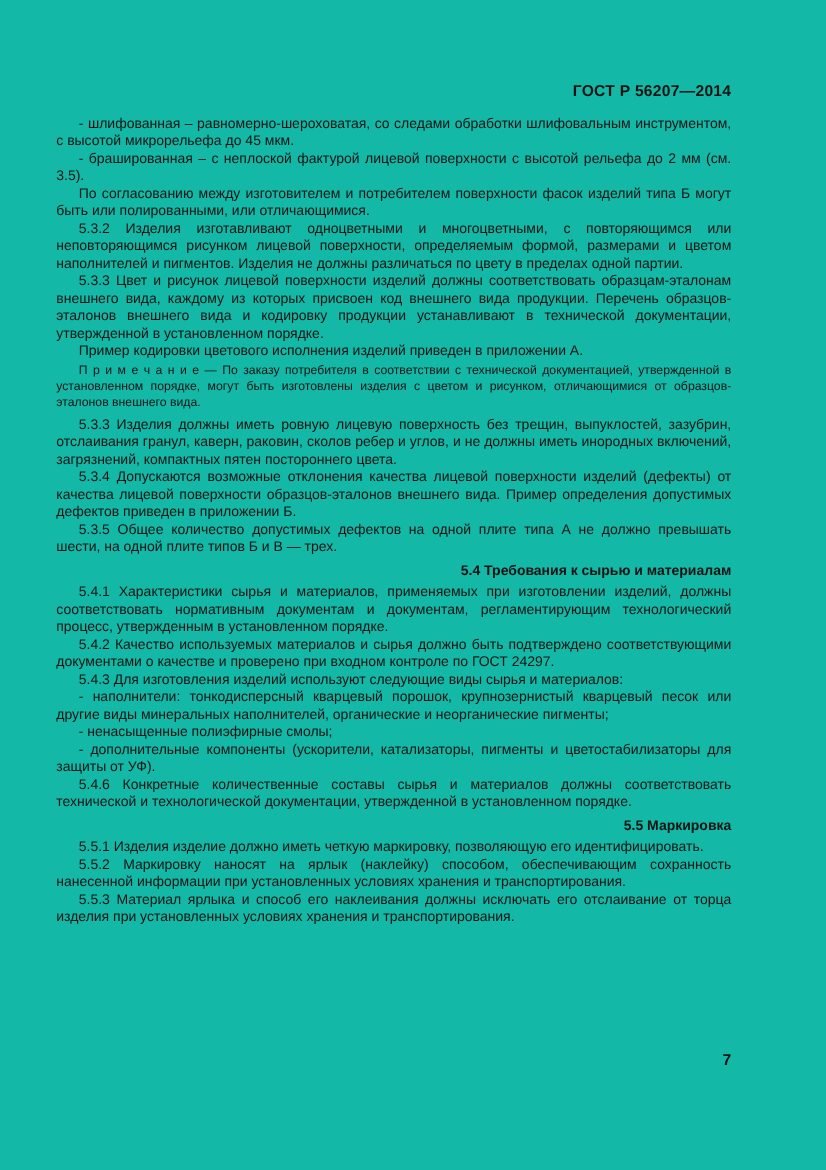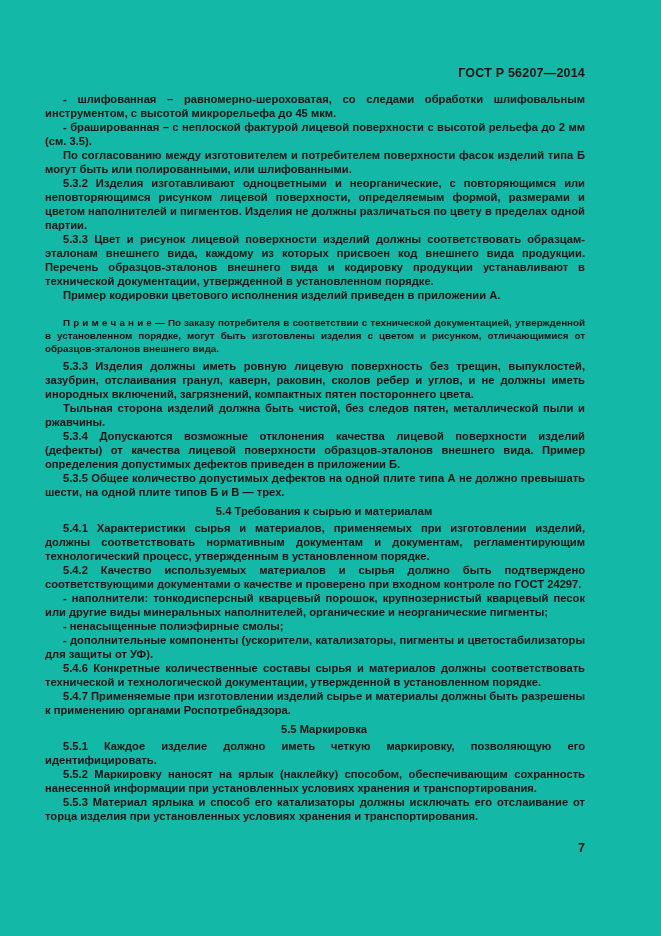--- a/index.html
+++ b/index.html
@@ -33,30 +33,29 @@
     left: 45px;
     width: 540px;
     font-size: 11.2px;
     line-height: 14px;
     text-align: justify;
   }
   .doc-body p {
     margin: 0;
     padding: 0;
     text-indent: 18px;
-    font-weight: bold;
   }
   .doc-body p.note {
     font-size: 9.8px;
     line-height: 13px;
-    margin: 14px 0 4px 0;
+    margin: 2px 0 4px 0;
   }
   .doc-body p.heading {
     font-weight: 700;
-    text-align: center;
+    text-align: right;
     margin: 5px 0 3px 0;
   }
   .page-number {
     position: absolute;
     top: 841px;
     left: 45px;
     width: 540px;
     text-align: right;
     font-weight: 700;
     font-size: 12.5px;
@@ -66,38 +65,37 @@
 </head>
 <body>
 
 <div class="page">
 
   <div class="page-header">ГОСТ Р 56207—2014</div>
 
   <div class="doc-body">
     <p>- шлифованная – равномерно-шероховатая, со следами обработки шлифовальным инструментом, с высотой микрорельефа до 45 мкм.</p>
     <p>- брашированная – с неплоской фактурой лицевой поверхности с высотой рельефа до 2 мм (см. 3.5).</p>
-    <p>По согласованию между изготовителем и потребителем поверхности фасок изделий типа Б могут быть или полированными, или шлифованными.</p>
-    <p>5.3.2 Изделия изготавливают одноцветными и неорганические, с повторяющимся или неповторяющимся рисунком лицевой поверхности, определяемым формой, размерами и цветом наполнителей и пигментов. Изделия не должны различаться по цвету в пределах одной партии.</p>
+    <p>По согласованию между изготовителем и потребителем поверхности фасок изделий типа Б могут быть или полированными, или отличающимися.</p>
+    <p>5.3.2 Изделия изготавливают одноцветными и многоцветными, с повторяющимся или неповторяющимся рисунком лицевой поверхности, определяемым формой, размерами и цветом наполнителей и пигментов. Изделия не должны различаться по цвету в пределах одной партии.</p>
     <p>5.3.3 Цвет и рисунок лицевой поверхности изделий должны соответствовать образцам-эталонам внешнего вида, каждому из которых присвоен код внешнего вида продукции. Перечень образцов-эталонов внешнего вида и кодировку продукции устанавливают в технической документации, утвержденной в установленном порядке.</p>
     <p>Пример кодировки цветового исполнения изделий приведен в приложении А.</p>
     <p class="note">П р и м е ч а н и е — По заказу потребителя в соответствии с технической документацией, утвержденной в установленном порядке, могут быть изготовлены изделия с цветом и рисунком, отличающимися от образцов-эталонов внешнего вида.</p>
     <p>5.3.3 Изделия должны иметь ровную лицевую поверхность без трещин, выпуклостей, зазубрин, отслаивания гранул, каверн, раковин, сколов ребер и углов, и не должны иметь инородных включений, загрязнений, компактных пятен постороннего цвета.</p>
-    <p>Тыльная сторона изделий должна быть чистой, без следов пятен, металлической пыли и ржавчины.</p>
     <p>5.3.4 Допускаются возможные отклонения качества лицевой поверхности изделий (дефекты) от качества лицевой поверхности образцов-эталонов внешнего вида. Пример определения допустимых дефектов приведен в приложении Б.</p>
     <p>5.3.5 Общее количество допустимых дефектов на одной плите типа А не должно превышать шести, на одной плите типов Б и В — трех.</p>
     <p class="heading">5.4 Требования к сырью и материалам</p>
     <p>5.4.1 Характеристики сырья и материалов, применяемых при изготовлении изделий, должны соответствовать нормативным документам и документам, регламентирующим технологический процесс, утвержденным в установленном порядке.</p>
     <p>5.4.2 Качество используемых материалов и сырья должно быть подтверждено соответствующими документами о качестве и проверено при входном контроле по ГОСТ 24297.</p>
+    <p>5.4.3 Для изготовления изделий используют следующие виды сырья и материалов:</p>
     <p>- наполнители: тонкодисперсный кварцевый порошок, крупнозернистый кварцевый песок или другие виды минеральных наполнителей, органические и неорганические пигменты;</p>
     <p>- ненасыщенные полиэфирные смолы;</p>
     <p>- дополнительные компоненты (ускорители, катализаторы, пигменты и цветостабилизаторы для защиты от УФ).</p>
     <p>5.4.6 Конкретные количественные составы сырья и материалов должны соответствовать технической и технологической документации, утвержденной в установленном порядке.</p>
-    <p>5.4.7 Применяемые при изготовлении изделий сырье и материалы должны быть разрешены к применению органами Роспотребнадзора.</p>
     <p class="heading">5.5 Маркировка</p>
-    <p>5.5.1 Каждое изделие должно иметь четкую маркировку, позволяющую его идентифицировать.</p>
+    <p>5.5.1 Изделия изделие должно иметь четкую маркировку, позволяющую его идентифицировать.</p>
     <p>5.5.2 Маркировку наносят на ярлык (наклейку) способом, обеспечивающим сохранность нанесенной информации при установленных условиях хранения и транспортирования.</p>
-    <p>5.5.3 Материал ярлыка и способ его катализаторы должны исключать его отслаивание от торца изделия при установленных условиях хранения и транспортирования.</p>
+    <p>5.5.3 Материал ярлыка и способ его наклеивания должны исключать его отслаивание от торца изделия при установленных условиях хранения и транспортирования.</p>
   </div>
 
   <div class="page-number">7</div>
 
 </div>
 
 </body></html>

